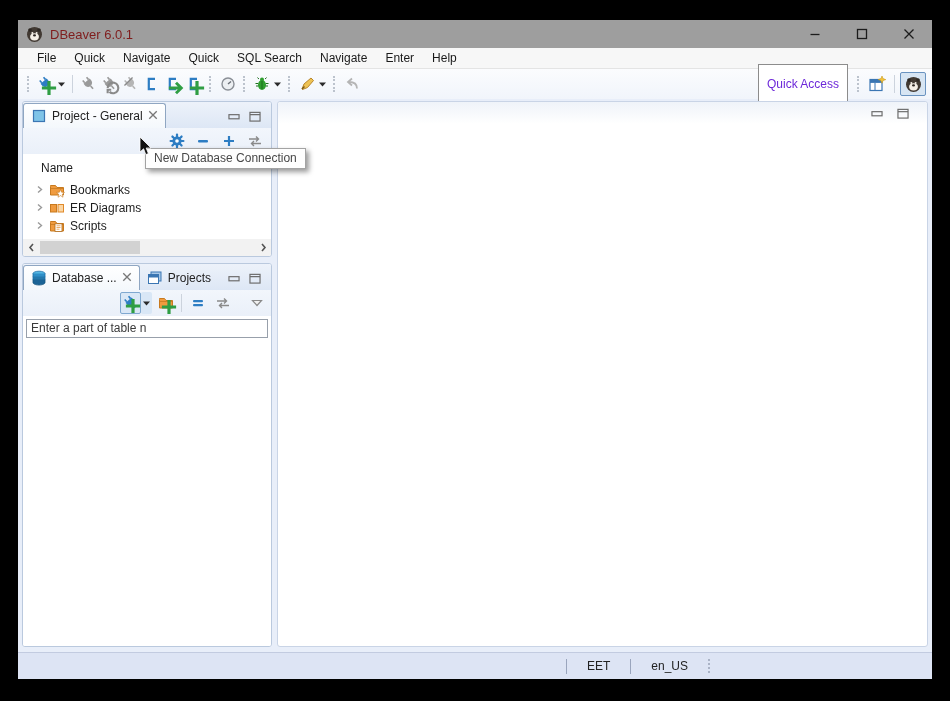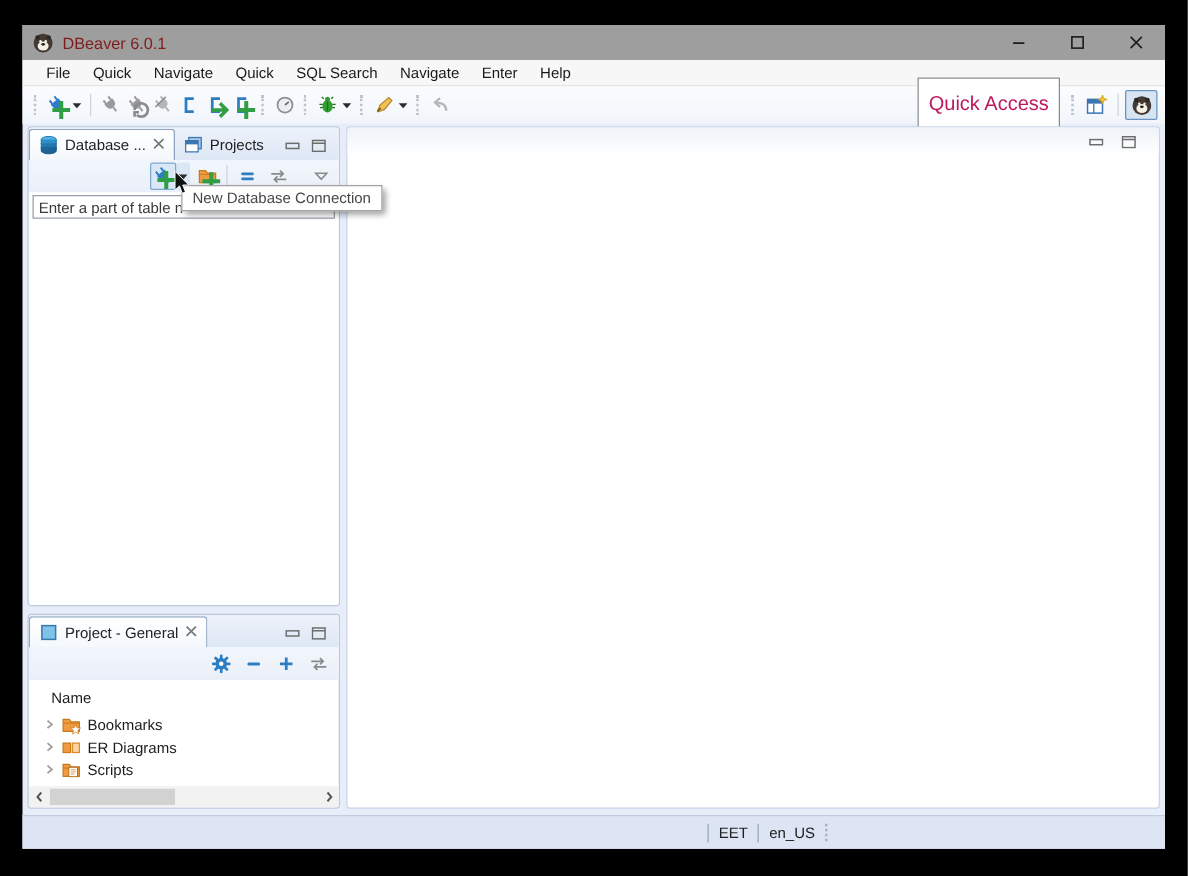--- a/index.html
+++ b/index.html
@@ -20,21 +20,21 @@
 
   
   .toolbar { height:30px; background:linear-gradient(#fbfcfe,#f1f5fb); display:flex; align-items:center; padding:0 6px 0 4px; flex:0 0 auto; }
   .grip { width:3px; height:16px; border-left:2px dotted #bcc3cd; margin:0 5px; }
   .tsep { width:1px; height:18px; background:#ccd3dd; margin:0 5px; }
   .tbtn { width:21px; height:22px; display:flex; align-items:center; justify-content:center; position:relative; }
   .tbtn svg { width:16px; height:16px; }
   .drop { width:11px; height:22px; display:flex; align-items:center; justify-content:center; }
   .drop svg { width:7px; height:5px; }
   .ov { position:absolute; right:-1px; bottom:-1px; width:9px; height:9px; }
-  .qa-box { border:1px solid #8c8c8c; background:#fff; font-size:16px; color:#be185d; padding:12px 8px; margin-left:auto; }
+  .qa-box { border:1px solid #8c8c8c; background:#fff; font-size:12px; color:#6d28d9; padding:12px 8px; margin-left:auto; }
   .toggle-on { border:1px solid #6a93c0; background:#d7e5f3; border-radius:2px; width:26px; height:24px; display:flex; align-items:center; justify-content:center; }
 
   
   .content { flex:1; display:flex; padding:2px 4px 5px 4px; gap:5px; min-height:0; }
   .left-col { width:250px; display:flex; flex-direction:column; gap:6px; flex:0 0 auto; }
   .panel { background:#fff; border:1px solid #bac9de; border-radius:3px; display:flex; flex-direction:column; overflow:hidden; }
   .nav-panel { height:384px; flex:0 0 auto; }
   .proj-panel { flex:1; }
   .panel-tabs { height:26px; background:linear-gradient(#edf2fa,#dde7f5); display:flex; align-items:flex-end; padding:0 4px 0 0; flex:0 0 auto; }
   .tab { display:flex; align-items:center; gap:5px; font-size:12px; color:#222; padding:0 7px; height:25px; }
@@ -66,21 +66,21 @@
   .hs-arrow svg { width:7px; height:9px; stroke:#555; stroke-width:1.6; fill:none; }
   .hs-thumb { position:absolute; left:17px; width:100px; top:2px; bottom:2px; background:#d2d2d2; }
 
   
   .editor { flex:1; background:#fff; border:1px solid #c9d4e6; border-radius:3px; display:flex; flex-direction:column; }
   .editor-top { height:22px; background:linear-gradient(#eff3f9,#ffffff); display:flex; align-items:center; justify-content:flex-end; gap:14px; padding-right:18px; border-radius:3px 3px 0 0; }
   .editor-top svg { width:12px; height:11px; stroke:#6d6d6d; stroke-width:1.3; fill:none; }
 
   
   .statusbar { height:27px; background:#dde4f4; border-top:1px solid #c2cbe0; position:relative; flex:0 0 auto; }
-  .status-group { position:absolute; left:548px; top:0; height:100%; display:flex; align-items:center; gap:8px; font-size:12px; color:#222; }
+  .status-group { position:absolute; left:548px; top:0; height:100%; display:flex; align-items:center; gap:20px; font-size:12px; color:#222; }
   .ssep { width:1px; height:15px; background:#9aa5bd; }
   .sgrip { width:3px; height:14px; border-left:2px dotted #aab3c6; }
 
   
   .tooltip { position:absolute; left:127px; top:128px; background:#fefefe; border:1px solid #a3a3a3; padding:2px 8px 3px 8px; font-size:12px; color:#474747; box-shadow:3px 3px 5px rgba(0,0,0,.4); white-space:nowrap; z-index:50; }
   .cursor { position:absolute; left:121px; top:117px; z-index:60; width:13px; height:20px; }
 </style>
 </head>
 <body>
 
@@ -358,91 +358,20 @@
     <div class="tsep"></div>
     <div class="toggle-on">
       <svg style="width:17px;height:17px">
           <use href="#i-beaver" xlink:href="#i-beaver"></use>
         </svg>
     </div>
   </div>
 
   <div class="content">
     <div class="left-col">
-
-      <div class="panel nav-panel">
-        <div class="panel-tabs">
-          <div class="tab active">
-            <svg class="tabico">
-                <use href="#i-db" xlink:href="#i-db"></use>
-              </svg>
-            <span>Database ...</span>
-            <span class="close"><svg>
-                  <use href="#i-x" xlink:href="#i-x"></use>
-                </svg></span>
-          </div>
-          <div class="tab">
-            <svg class="tabico">
-                <use href="#i-projects" xlink:href="#i-projects"></use>
-              </svg>
-            <span>Projects</span>
-          </div>
-          <div class="hdr-btns">
-            <svg>
-                <use href="#i-min" xlink:href="#i-min"></use>
-              </svg>
-            <svg>
-                <use href="#i-max" xlink:href="#i-max"></use>
-              </svg>
-          </div>
-        </div>
-        <div class="panel-toolbar">
-          <div style="margin-left:97px" class="tbtn hoverbtn">
-            <svg style="color:#2d7dc3">
-                <use href="#i-plug" xlink:href="#i-plug"></use>
-              </svg>
-            <svg class="ov">
-                <use href="#i-plus-g" xlink:href="#i-plus-g"></use>
-              </svg>
-          </div>
-          <div class="drop hoverdrop">
-              <svg>
-                <use href="#i-drop" xlink:href="#i-drop"></use>
-              </svg>
-            </div>
-          <div class="tbtn" style="margin-left:3px">
-            <svg>
-                <use href="#i-folder" xlink:href="#i-folder"></use>
-              </svg>
-            <svg class="ov">
-                <use href="#i-plus-g" xlink:href="#i-plus-g"></use>
-              </svg>
-          </div>
-          <div class="tsep"></div>
-          <div class="tbtn">
-              <svg>
-                <use href="#i-collapse2" xlink:href="#i-collapse2"></use>
-              </svg>
-            </div>
-          <div class="tbtn" style="margin-left:4px">
-              <svg>
-                <use href="#i-link" xlink:href="#i-link"></use>
-              </svg>
-            </div>
-          <div class="tbtn" style="margin-left:auto;margin-right:4px">
-              <svg>
-                <use href="#i-viewmenu" xlink:href="#i-viewmenu"></use>
-              </svg>
-            </div>
-        </div>
-        <div class="filter-row">
-          <input type="text" placeholder="Enter a part of table n" style="">
-        </div>
-        <div class="panel-body"></div>
-      </div>
 
       <div class="panel proj-panel">
         <div class="panel-tabs">
           <div class="tab active">
             <svg class="tabico">
                 <use href="#i-sq" xlink:href="#i-sq"></use>
               </svg>
             <span>Project - General</span>
             <span class="close"><svg>
                   <use href="#i-x" xlink:href="#i-x"></use>
@@ -518,20 +447,91 @@
               </svg>
             </div>
           <div class="hs-thumb"></div>
           <div class="hs-arrow" style="margin-left:auto">
               <svg viewBox="0 0 7 9">
                 <polyline points="2,1 5,4.5 2,8"></polyline>
               </svg>
             </div>
         </div>
       </div>
+
+      <div class="panel nav-panel">
+        <div class="panel-tabs">
+          <div class="tab active">
+            <svg class="tabico">
+                <use href="#i-db" xlink:href="#i-db"></use>
+              </svg>
+            <span>Database ...</span>
+            <span class="close"><svg>
+                  <use href="#i-x" xlink:href="#i-x"></use>
+                </svg></span>
+          </div>
+          <div class="tab">
+            <svg class="tabico">
+                <use href="#i-projects" xlink:href="#i-projects"></use>
+              </svg>
+            <span>Projects</span>
+          </div>
+          <div class="hdr-btns">
+            <svg>
+                <use href="#i-min" xlink:href="#i-min"></use>
+              </svg>
+            <svg>
+                <use href="#i-max" xlink:href="#i-max"></use>
+              </svg>
+          </div>
+        </div>
+        <div class="panel-toolbar">
+          <div style="margin-left:97px" class="tbtn hoverbtn">
+            <svg style="color:#2d7dc3">
+                <use href="#i-plug" xlink:href="#i-plug"></use>
+              </svg>
+            <svg class="ov">
+                <use href="#i-plus-g" xlink:href="#i-plus-g"></use>
+              </svg>
+          </div>
+          <div class="drop hoverdrop">
+              <svg>
+                <use href="#i-drop" xlink:href="#i-drop"></use>
+              </svg>
+            </div>
+          <div class="tbtn" style="margin-left:3px">
+            <svg>
+                <use href="#i-folder" xlink:href="#i-folder"></use>
+              </svg>
+            <svg class="ov">
+                <use href="#i-plus-g" xlink:href="#i-plus-g"></use>
+              </svg>
+          </div>
+          <div class="tsep"></div>
+          <div class="tbtn">
+              <svg>
+                <use href="#i-collapse2" xlink:href="#i-collapse2"></use>
+              </svg>
+            </div>
+          <div class="tbtn" style="margin-left:4px">
+              <svg>
+                <use href="#i-link" xlink:href="#i-link"></use>
+              </svg>
+            </div>
+          <div class="tbtn" style="margin-left:auto;margin-right:4px">
+              <svg>
+                <use href="#i-viewmenu" xlink:href="#i-viewmenu"></use>
+              </svg>
+            </div>
+        </div>
+        <div class="filter-row">
+          <input type="text" placeholder="Enter a part of table n" style="">
+        </div>
+        <div class="panel-body"></div>
+      </div>
     </div>
 
     <div class="editor">
       <div class="editor-top">
         <svg>
             <use href="#i-min" xlink:href="#i-min"></use>
           </svg>
         <svg>
             <use href="#i-max" xlink:href="#i-max"></use>
           </svg>

